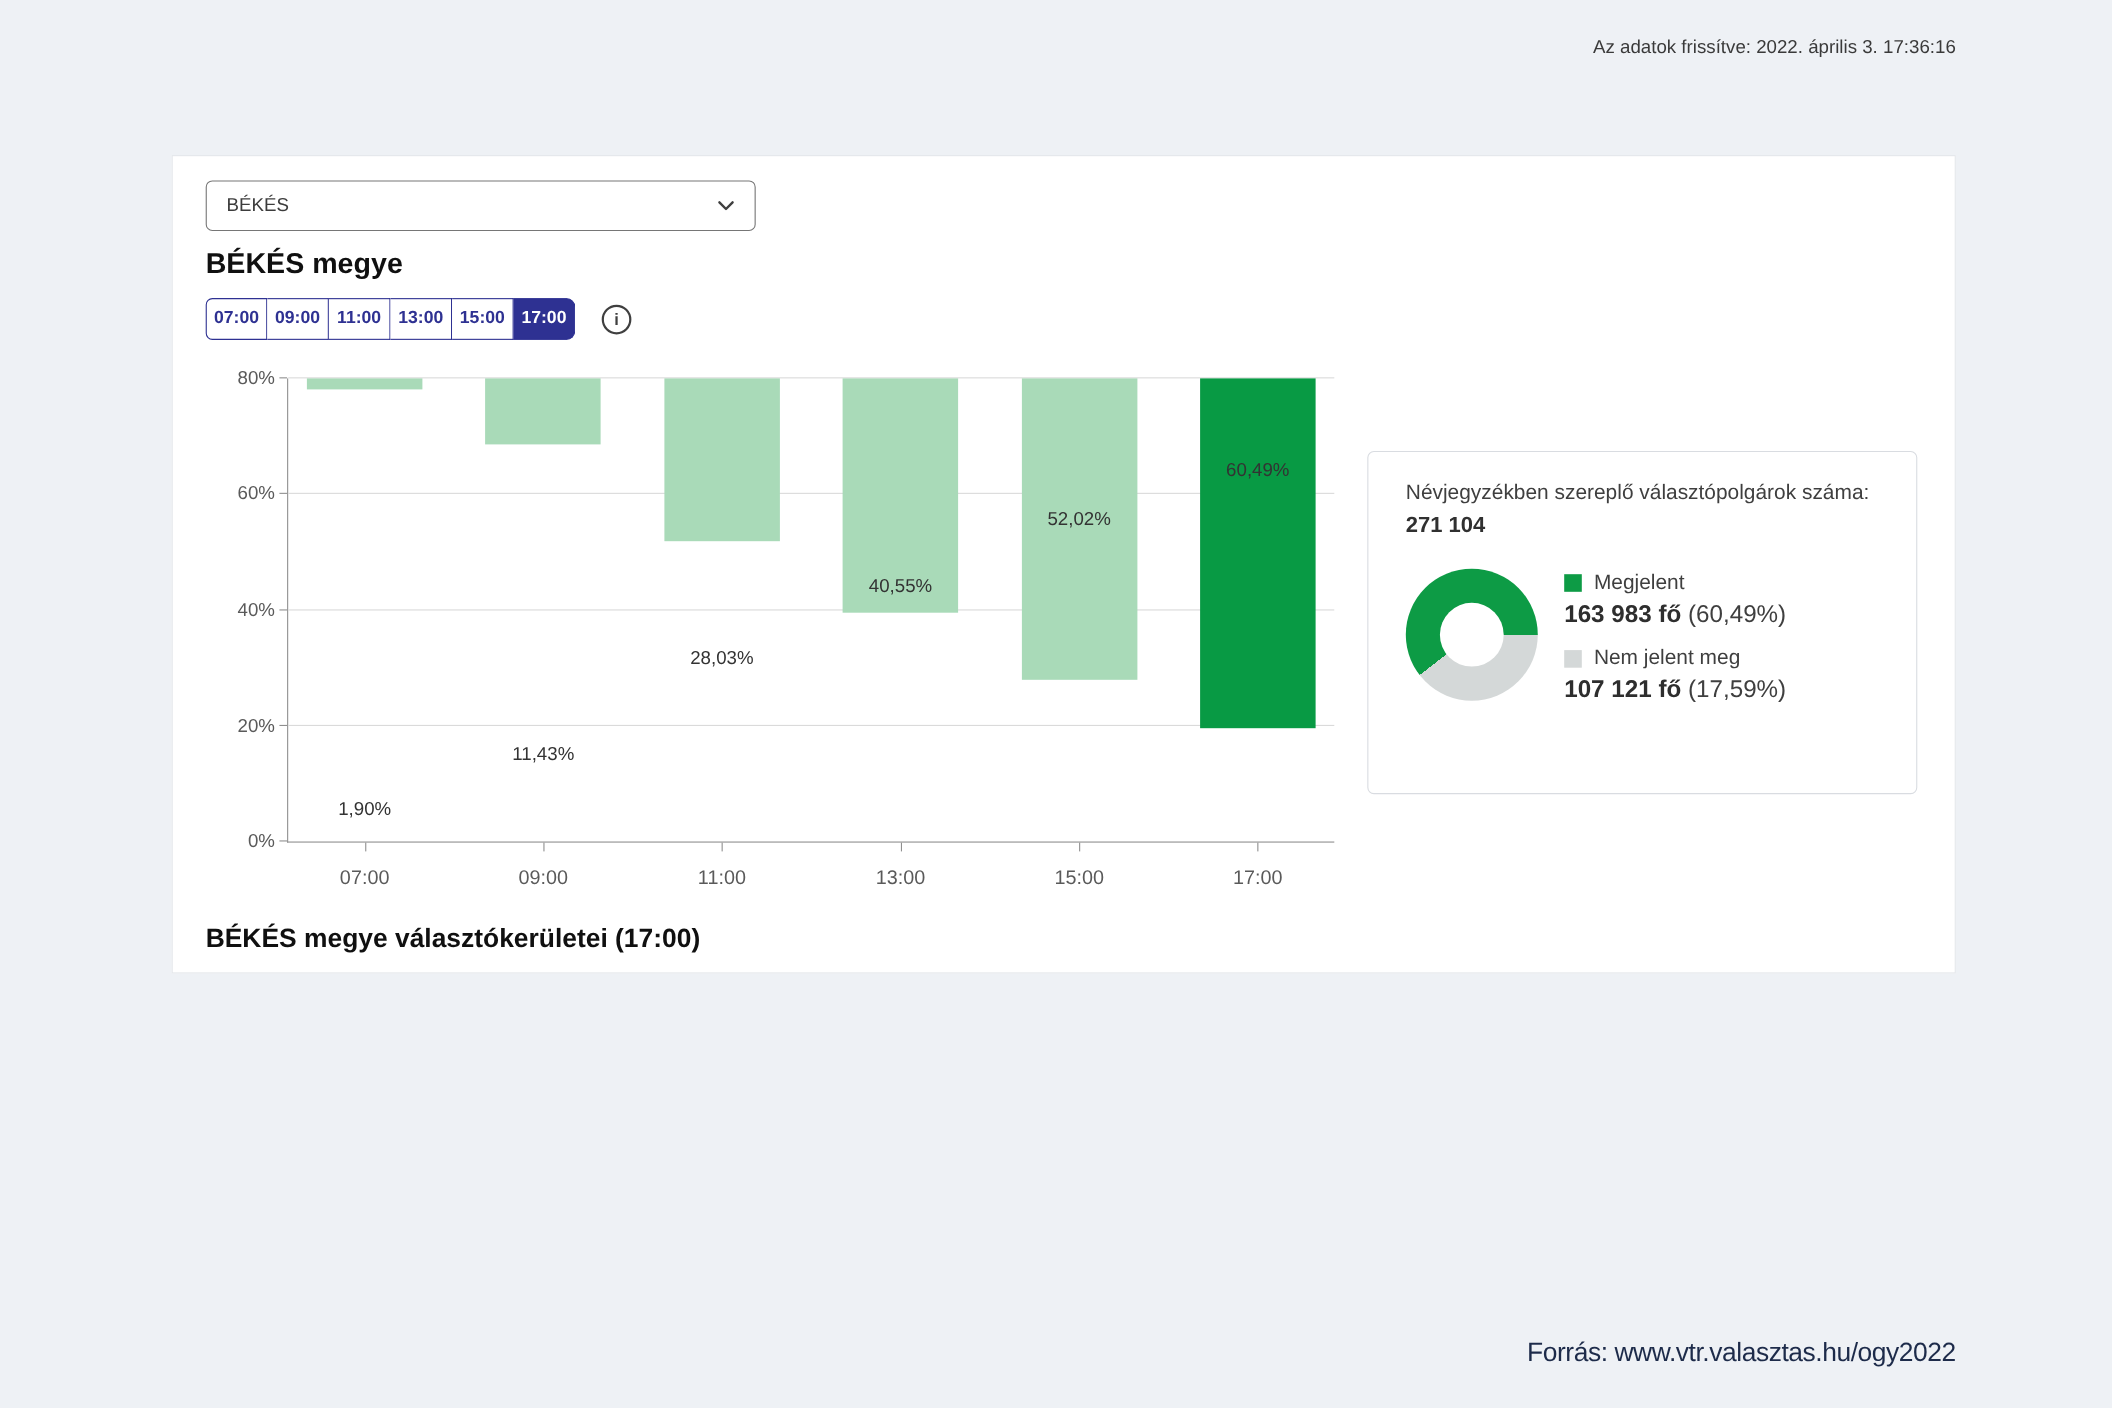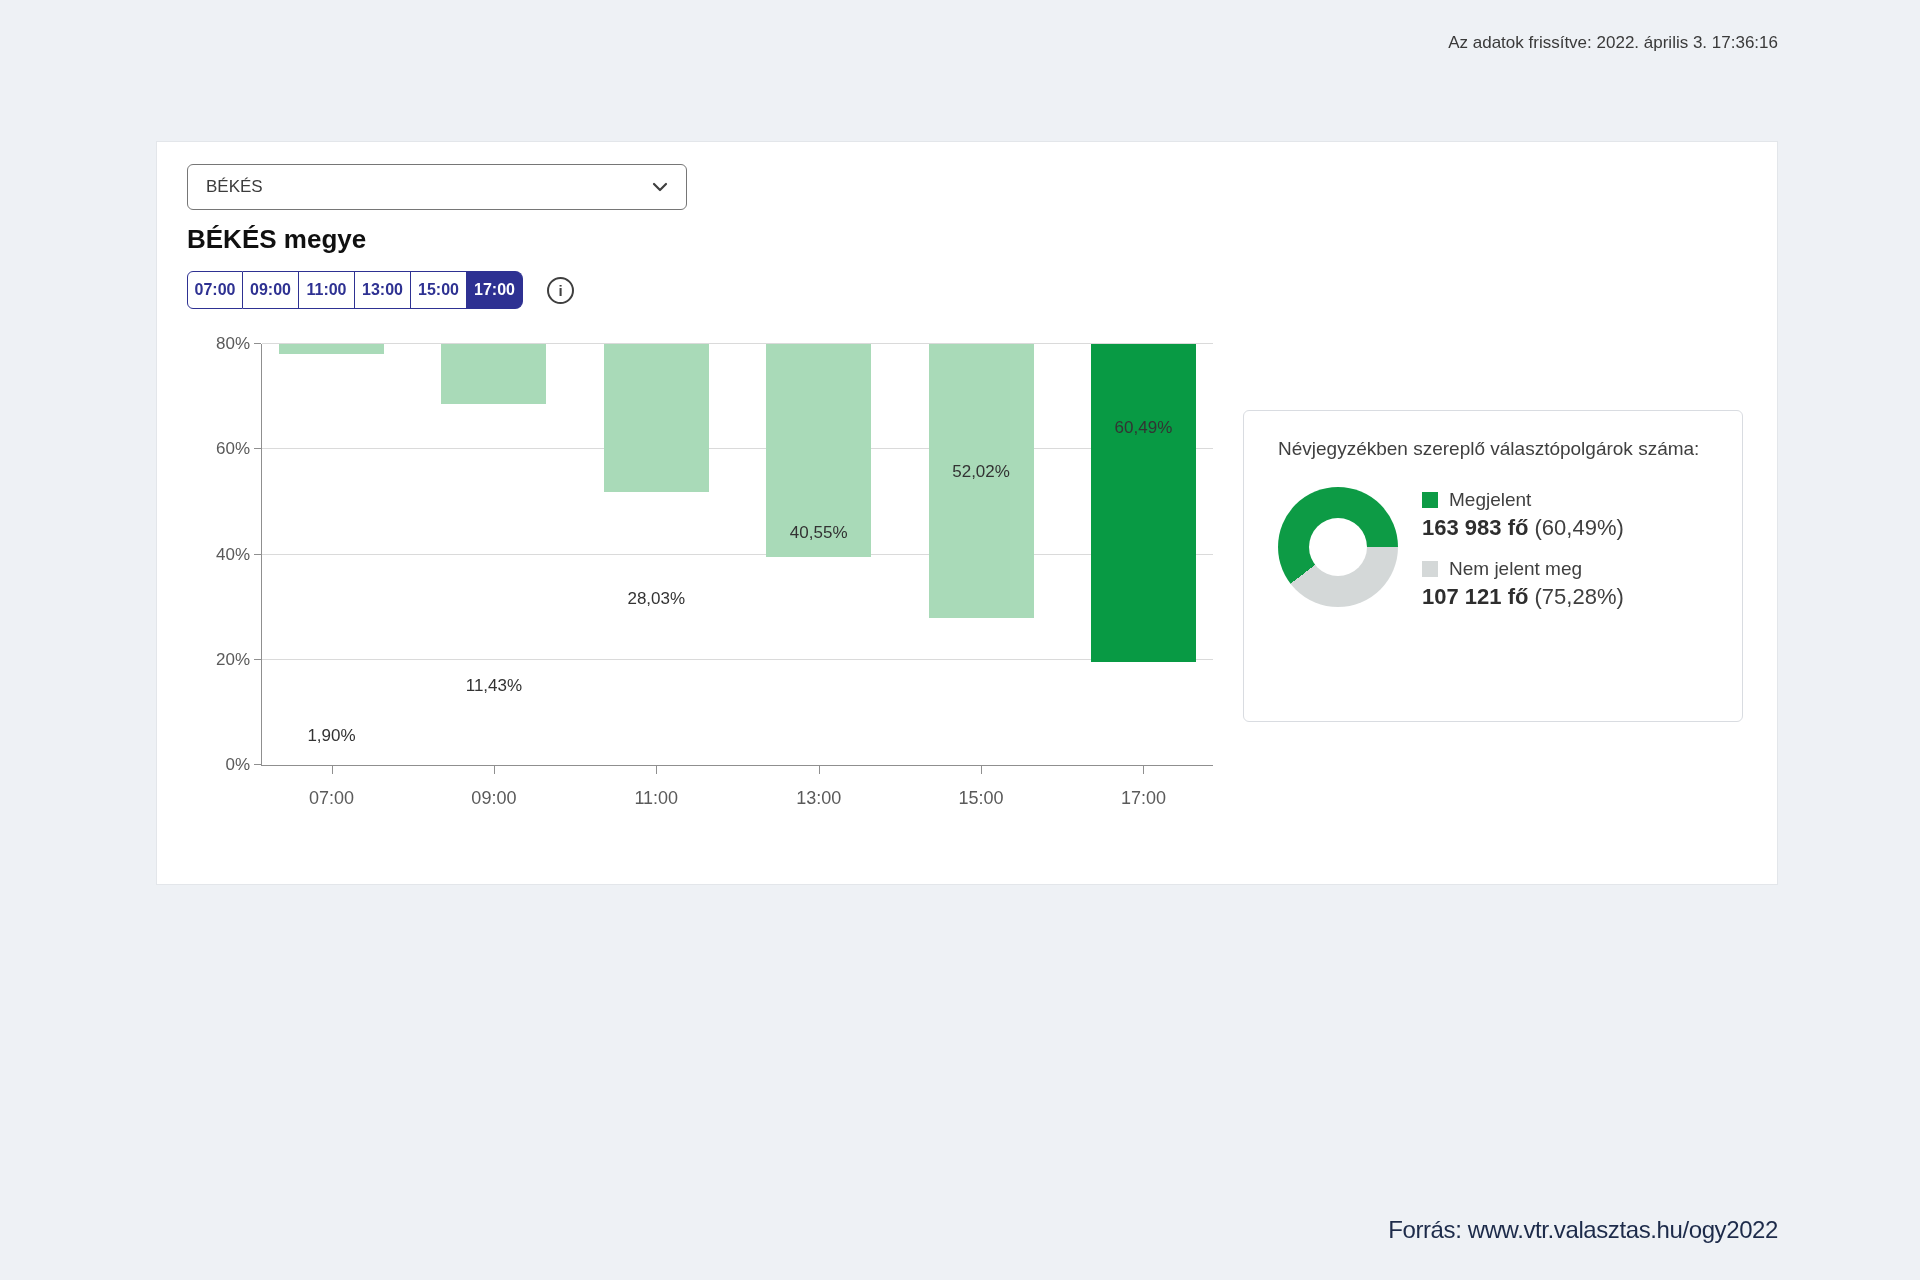--- a/index.html
+++ b/index.html
@@ -219,39 +219,41 @@
             <div class="bar" style="height: 75.6125%; background: rgb(8, 154, 68);"></div>
             <div class="bar-value" style="bottom: calc(75.6125% + 9px);">60,49%</div>
             <div class="x-tick"></div>
             <div class="x-label">17:00</div>
           </div>
         </div>
       </div>
 
     <section class="summary">
       <p class="summary-title">Névjegyzékben szereplő választópolgárok száma:</p>
+      <p class="summary-total">271 104</p>
       <div class="summary-body">
         <div class="donut" style="background: conic-gradient(from 90deg, rgb(212, 216, 216) 0deg, rgb(212, 216, 216) 142.24deg, rgb(13, 155, 69) 142.24deg, rgb(13, 155, 69) 360deg);"></div>
         <div class="legend">
             <div class="legend-item">
               <div class="legend-head">
                 <span class="legend-swatch" style="background: rgb(13, 155, 69);"></span>
                 <span class="legend-label">Megjelent</span>
               </div>
               <div class="legend-detail"><b>163 983 fő</b><span> (60,49%)</span></div>
             </div>
             <div class="legend-item">
               <div class="legend-head">
                 <span class="legend-swatch" style="background: rgb(212, 216, 216);"></span>
                 <span class="legend-label">Nem jelent meg</span>
               </div>
-              <div class="legend-detail"><b>107 121 fő</b><span> (75,28%)</span></div>
+              <div class="legend-detail"><b>107 121 fő</b><span> (17,59%)</span></div>
             </div>
           </div>
       </div>
     </section>
 
+    <h2 class="sub-title">BÉKÉS megye választókerületei (17:00)</h2>
 
   </main>
 
   <div class="source">Forrás: www.vtr.valasztas.hu/ogy2022</div>
 
 </div>
 
 </body></html>

